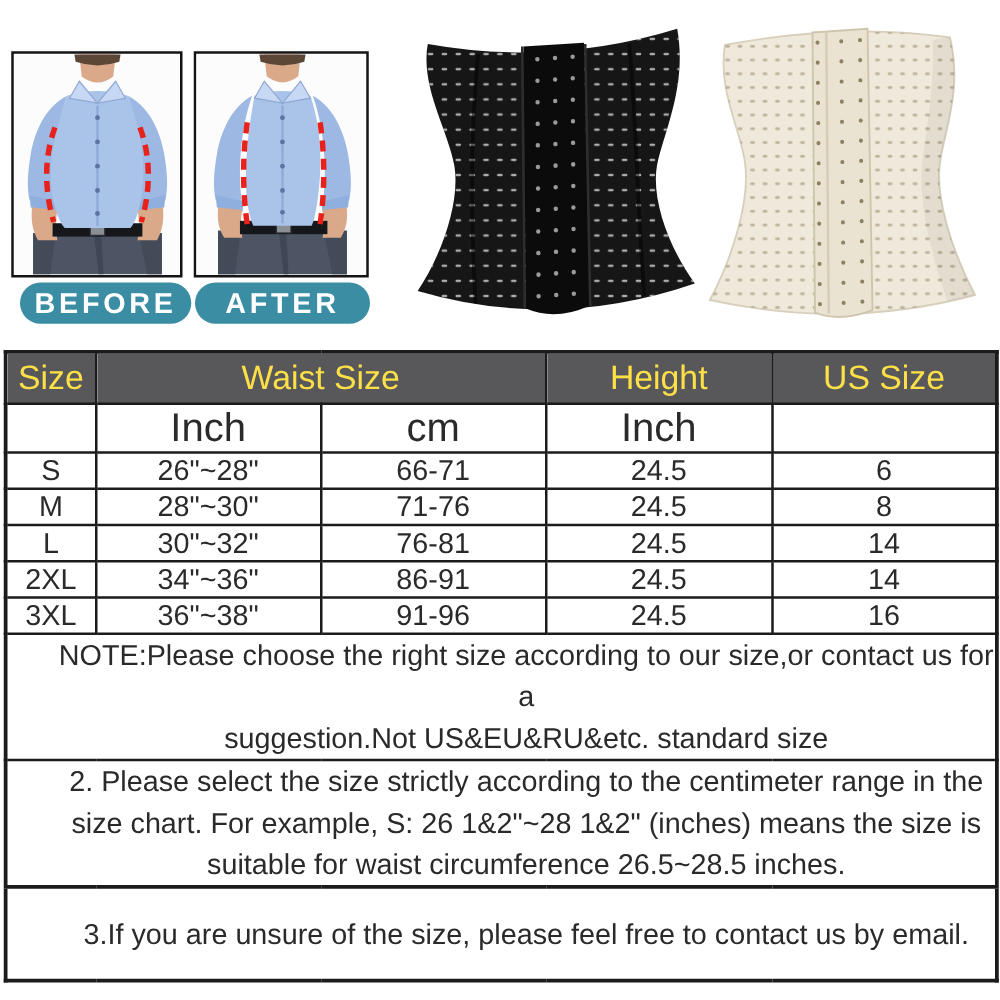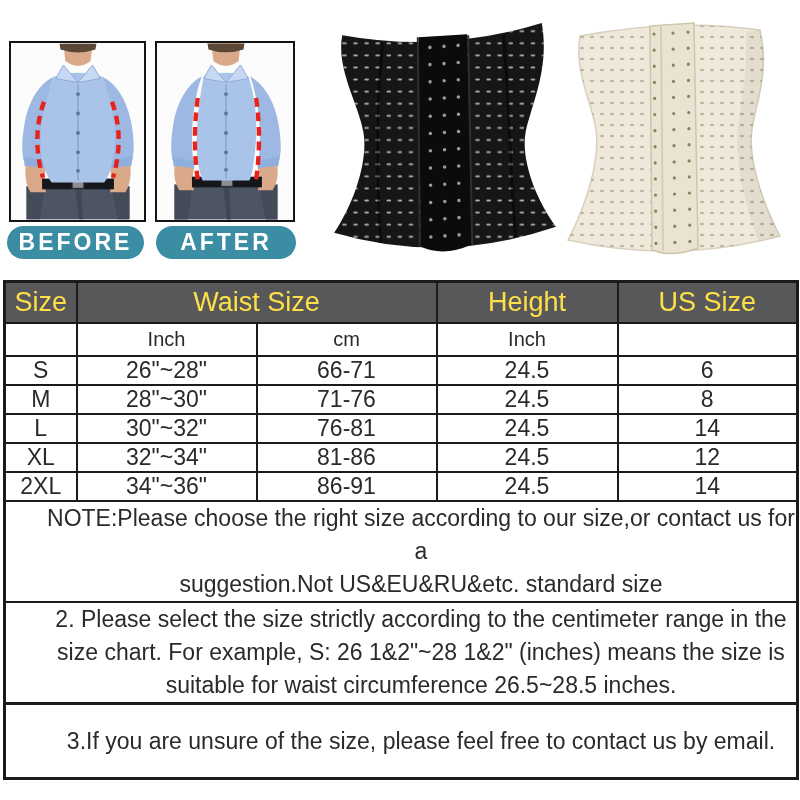--- a/index.html
+++ b/index.html
@@ -17,40 +17,40 @@
   .photo{
     position:absolute;border:2px solid #141414;background:#fcfcfc;overflow:hidden;
   }
   #photo-before{left:9px;top:41px;width:137px;height:181px;}
   #photo-after{left:155px;top:41px;width:140px;height:181px;}
   .pill{
     position:absolute;height:33px;border-radius:17px;background:var(--teal);
     color:#ffffff;display:flex;align-items:center;justify-content:center;
     font-size:23px;font-weight:bold;letter-spacing:3px;
   }
-  #pill-before{left:7px;top:226px;width:137px;}
+  #pill-before{left:16px;top:226px;width:137px;}
   #pill-after{left:156px;top:226px;width:140px;text-align:right;}
   .corset{position:absolute;}
   #corset-black{left:318px;top:13px;width:252px;height:248px;}
   #corset-beige{left:558px;top:10px;width:238px;height:250px;}
 
   table.size-chart{
     position:absolute;left:3px;top:280px;width:793px;
     border-collapse:collapse;table-layout:fixed;
     border:3px solid var(--border-dark);
   }
   .size-chart th,.size-chart td{
     border:2px solid var(--border-dark);text-align:center;vertical-align:middle;
     color:var(--text-dark);padding:0;overflow:hidden;white-space:nowrap;
   }
   .size-chart thead th{
     background:var(--header-bg);color:#fde047;font-weight:normal;
     font-size:27px;height:41px;
   }
-  .size-chart tr.subhead td{font-size:20px;height:33px;}
+  .size-chart tr.subhead td{font-size:32px;height:33px;}
   .size-chart tr.data td{font-size:23px;height:29px;}
   .size-chart tr.note td{font-size:23px;white-space:normal;padding-left:40px;}
   .size-chart tr.note .ln{line-height:33px;text-align:center;}
   #note-row-1 td{height:69px;}
   #note-row-2 td{height:102px;}
   #note-row-3 td{height:75px;border-top-width:3px;}
 </style>
 </head>
 <body>
 
@@ -225,32 +225,32 @@
       <td>8</td>
     </tr>
     <tr class="data">
       <td>L</td>
       <td>30"~32"</td>
       <td>76-81</td>
       <td>24.5</td>
       <td>14</td>
     </tr>
     <tr class="data">
-      <td>XL</td>
-      <td>32"~34"</td>
-      <td>81-86</td>
-      <td>24.5</td>
-      <td>12</td>
-    </tr>
-    <tr class="data">
       <td>2XL</td>
       <td>34"~36"</td>
       <td>86-91</td>
       <td>24.5</td>
       <td>14</td>
+    </tr>
+    <tr class="data">
+      <td>3XL</td>
+      <td>36"~38"</td>
+      <td>91-96</td>
+      <td>24.5</td>
+      <td>16</td>
     </tr>
     <tr class="note" id="note-row-1">
       <td colspan="5">
         <div class="ln">NOTE:Please choose the right size according to our size,or contact us for a</div>
         <div class="ln">suggestion.Not US&amp;EU&amp;RU&amp;etc. standard size</div>
       </td>
     </tr>
     <tr class="note" id="note-row-2">
       <td colspan="5">
         <div class="ln">2. Please select the size strictly according to the centimeter range in the</div>

